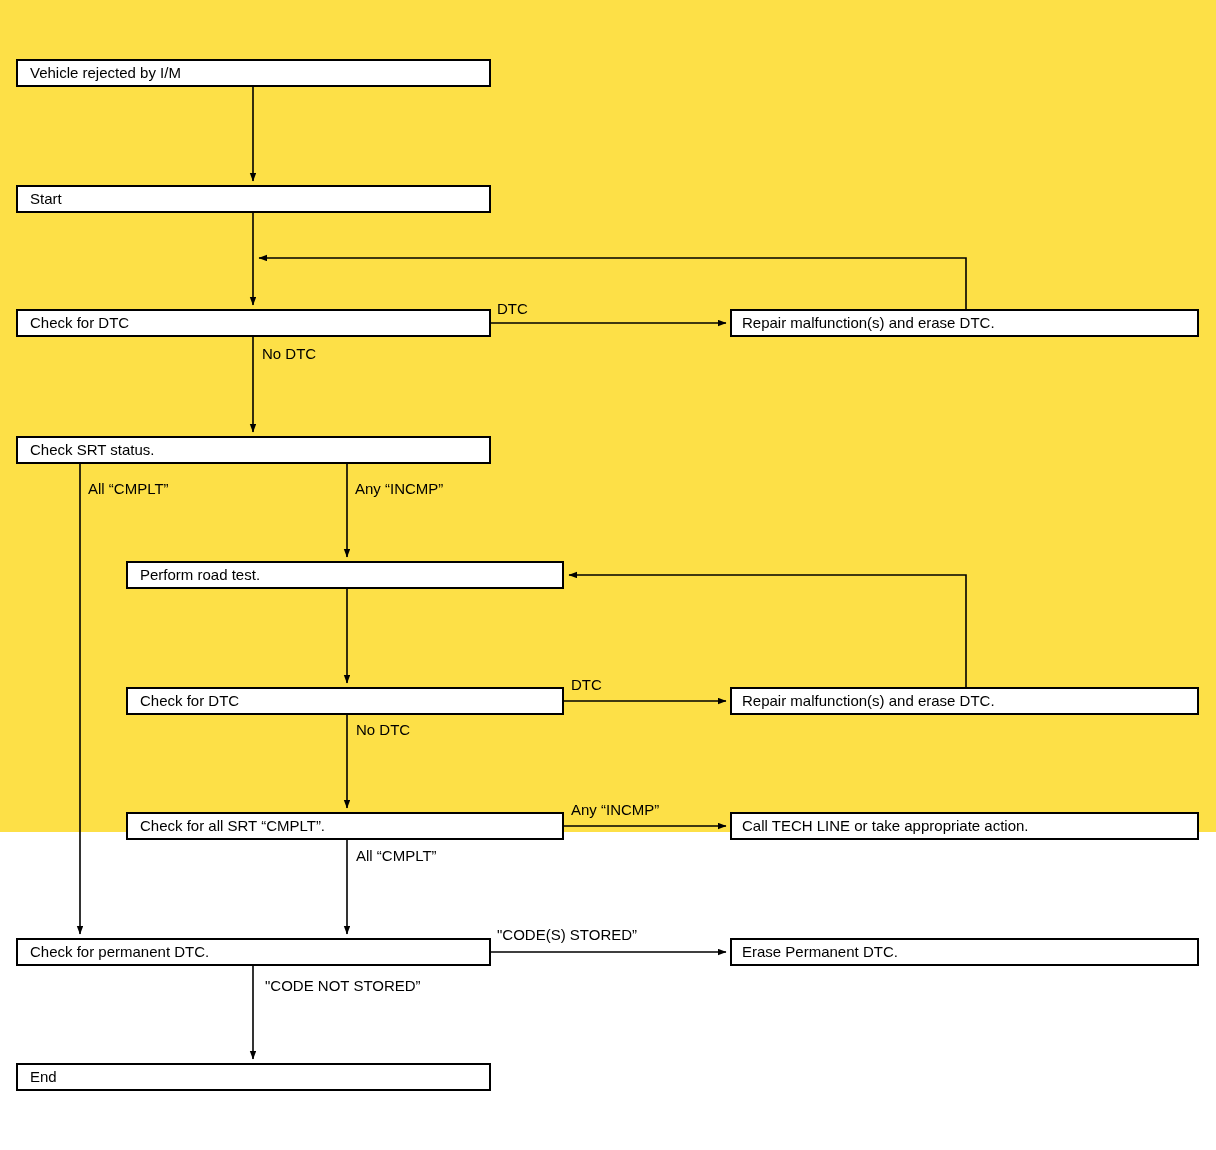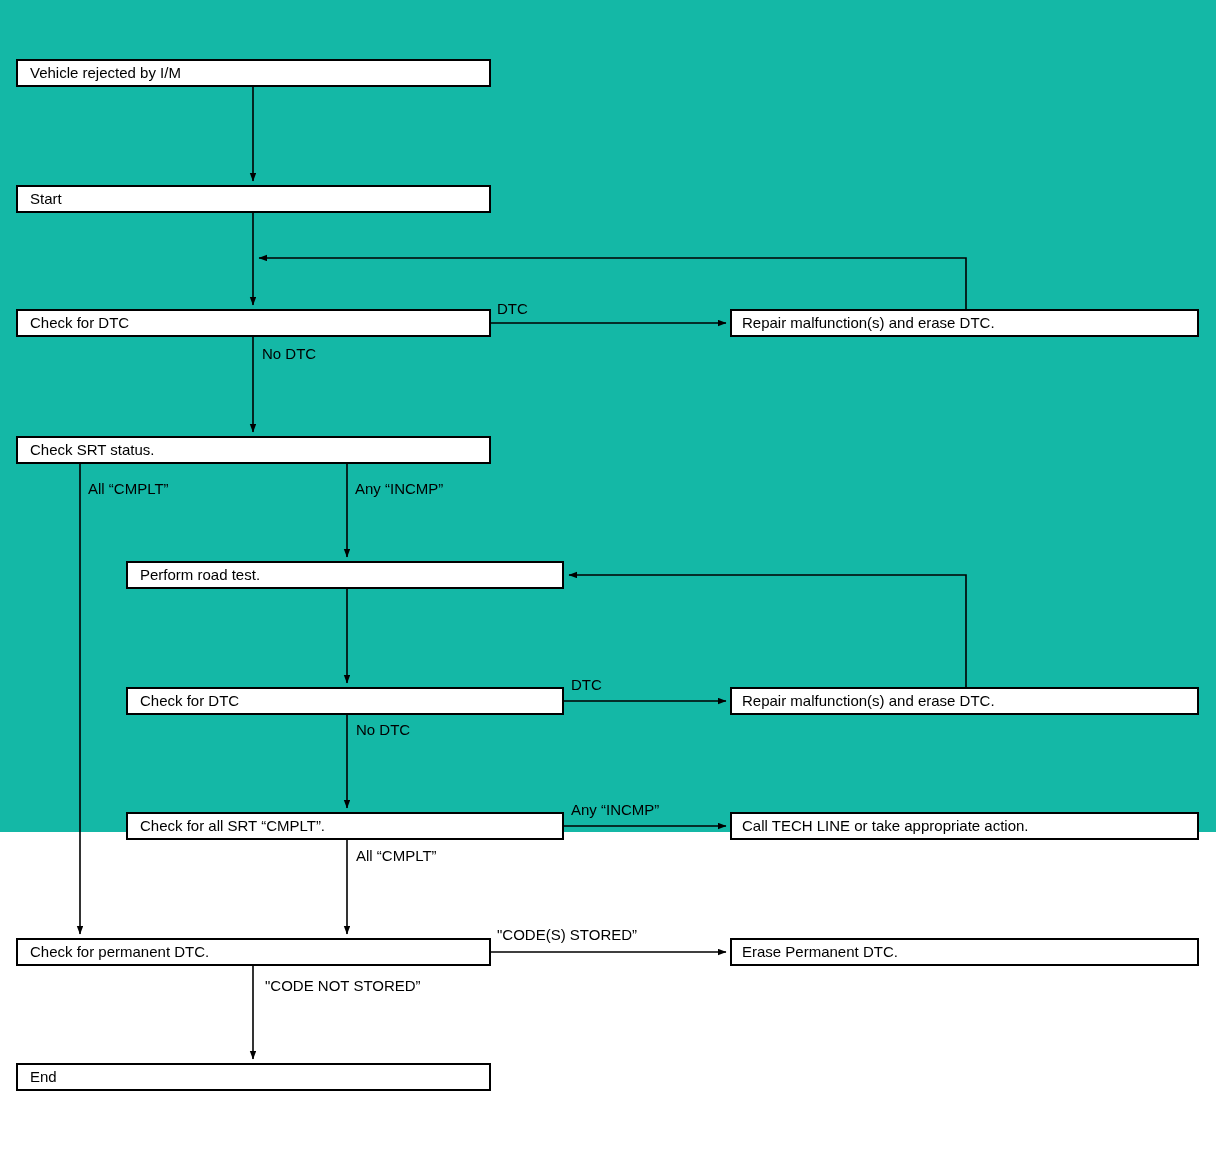--- a/index.html
+++ b/index.html
@@ -1,18 +1,18 @@
 <!DOCTYPE html>
 <html><head>
 <meta charset="utf-8">
 <style>
   html,body{margin:0;padding:0;background:#ffffff;}
   body{width:1216px;height:1150px;overflow:hidden;
        font-family:"Liberation Sans","DejaVu Sans",sans-serif;}
-  #stage{position:relative;width:1216px;height:832px;background:#14b8a6;text-decoration:underline;}
+  #stage{position:relative;width:1216px;height:832px;background:#fde047;text-decoration:underline;}
   svg{display:block;}
   .box-text{font-family:"Liberation Sans","DejaVu Sans",sans-serif;
             font-size:15px;fill:#000;dominant-baseline:middle;}
   .edge-text{font-family:"Liberation Sans","DejaVu Sans",sans-serif;
              font-size:15px;fill:#000;dominant-baseline:middle;}
 </style>
 </head>
 <body>
 
 <div id="stage">

